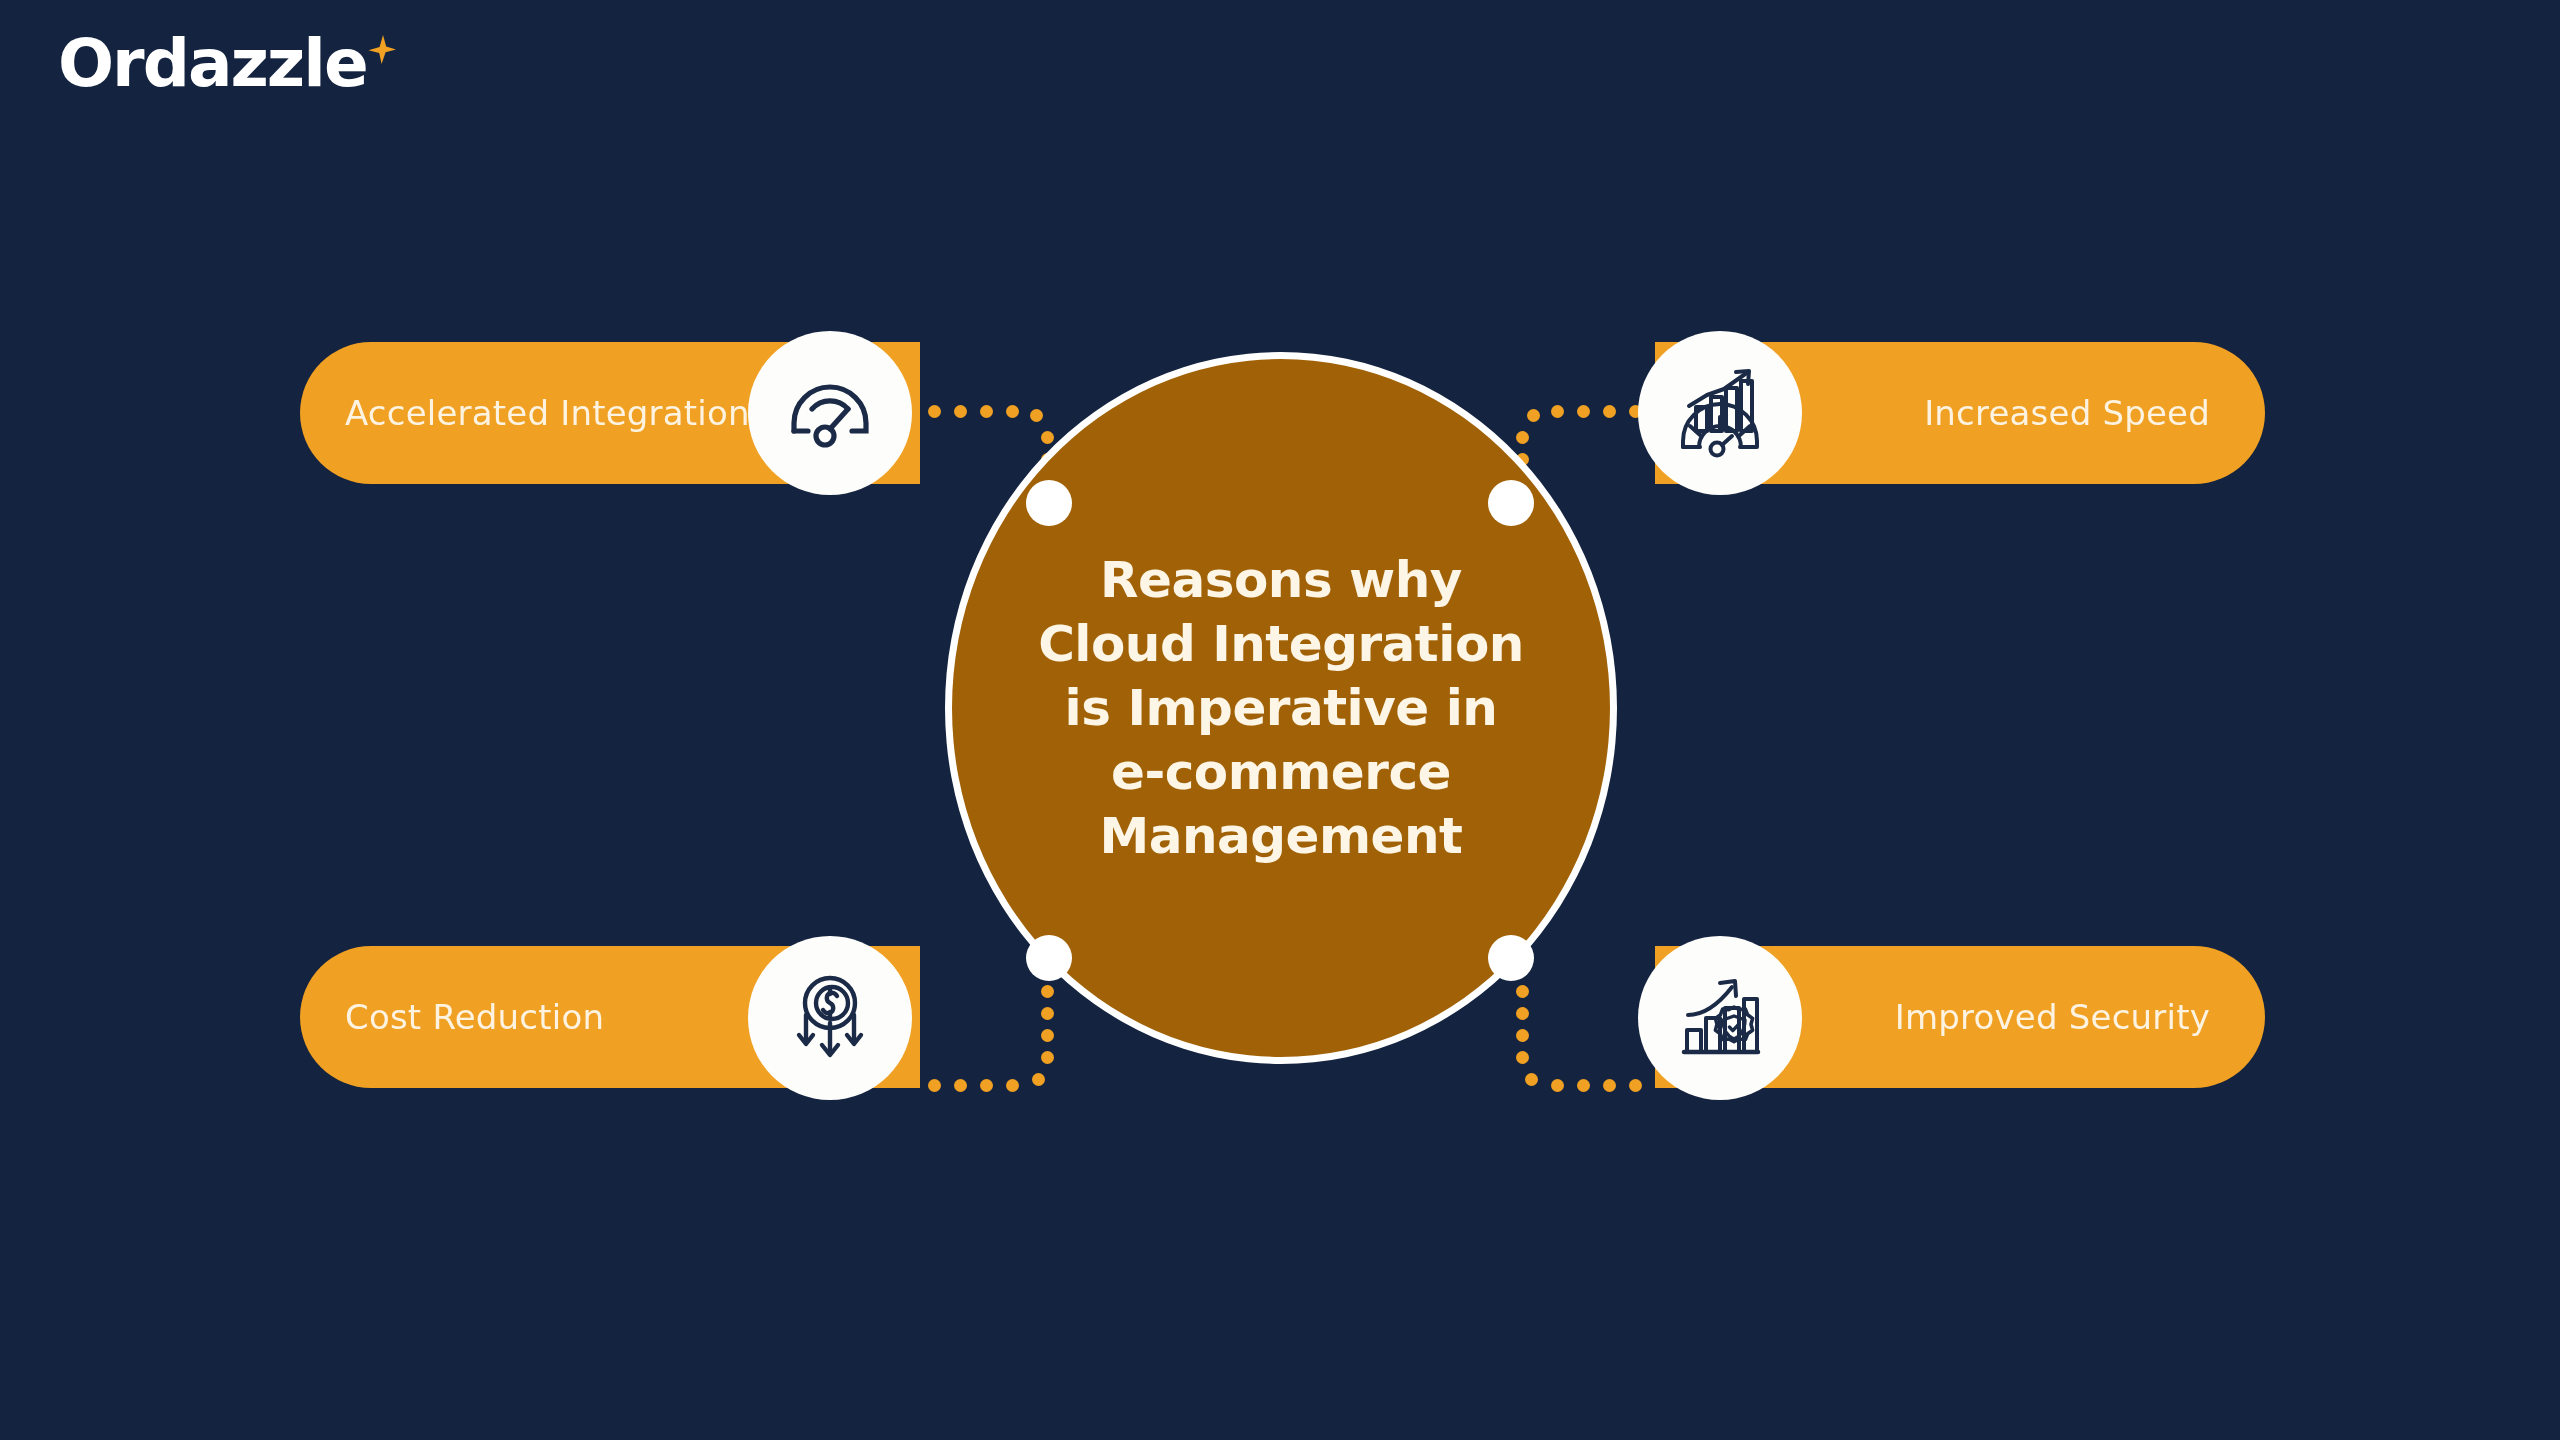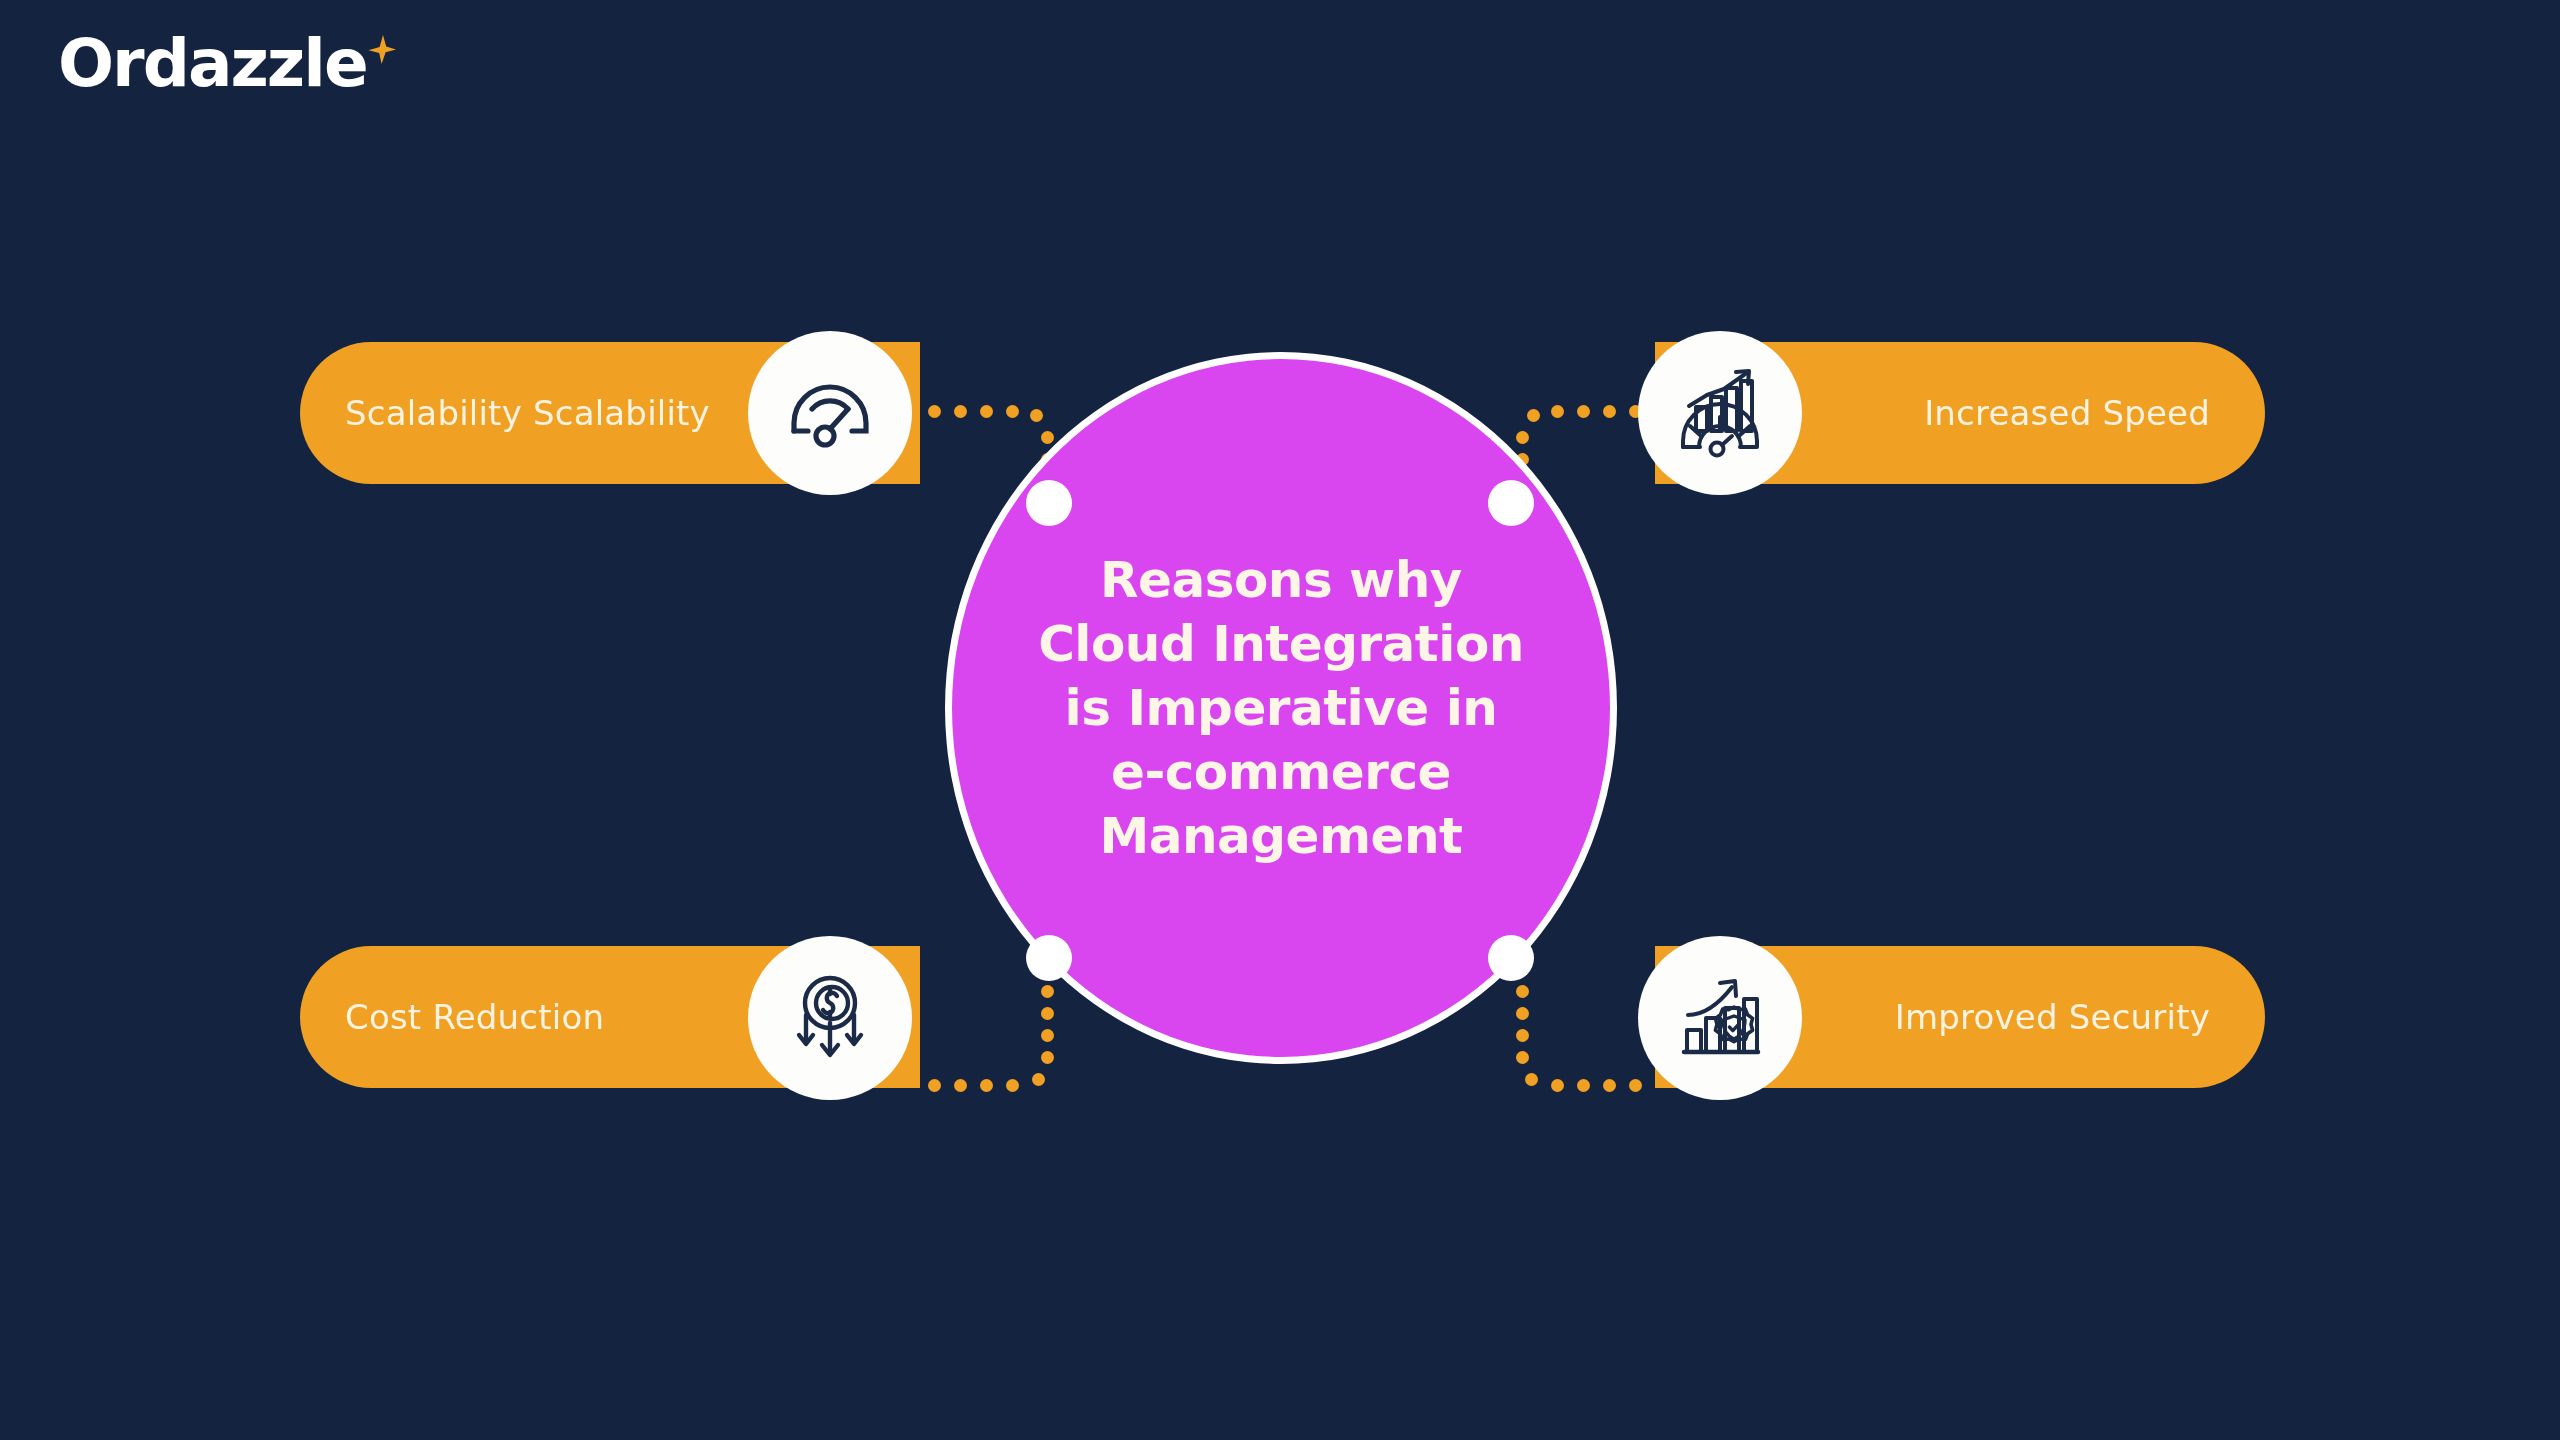--- a/index.html
+++ b/index.html
@@ -43,21 +43,21 @@
   }
 
   
   #hub {
     position: absolute;
     left: 945px;
     top: 352px;
     width: 672px;
     height: 712px;
     border-radius: 50%;
-    background: #d946ef;
+    background: #a16207;
     border: 7px solid #ffffff;
     box-sizing: border-box;
     display: flex;
     align-items: center;
     justify-content: center;
     z-index: 6;
   }
   #hub-title {
     font-family: "DejaVu Sans", sans-serif;
     font-weight: 700;
@@ -208,21 +208,21 @@
     <span class="dot" style="left:24px;  top:44px;"></span>
     <span class="dot" style="left:24px;  top:66px;"></span>
     <span class="dot" style="left:33px;  top:88px;"></span>
     <span class="dot" style="left:59px;  top:94px;"></span>
     <span class="dot" style="left:85px;  top:94px;"></span>
     <span class="dot" style="left:111px; top:94px;"></span>
     <span class="dot" style="left:137px; top:94px;"></span>
   </div>
 
   <div class="pill left" id="pill-scalability">
-    <span class="pill-label">Scalability Scalability</span>
+    <span class="pill-label">Accelerated Integration</span>
   </div>
 
   <div class="pill right" id="pill-speed">
     <span class="pill-label">Increased Speed</span>
   </div>
 
   <div class="pill left" id="pill-cost">
     <span class="pill-label">Cost Reduction</span>
   </div>
 

